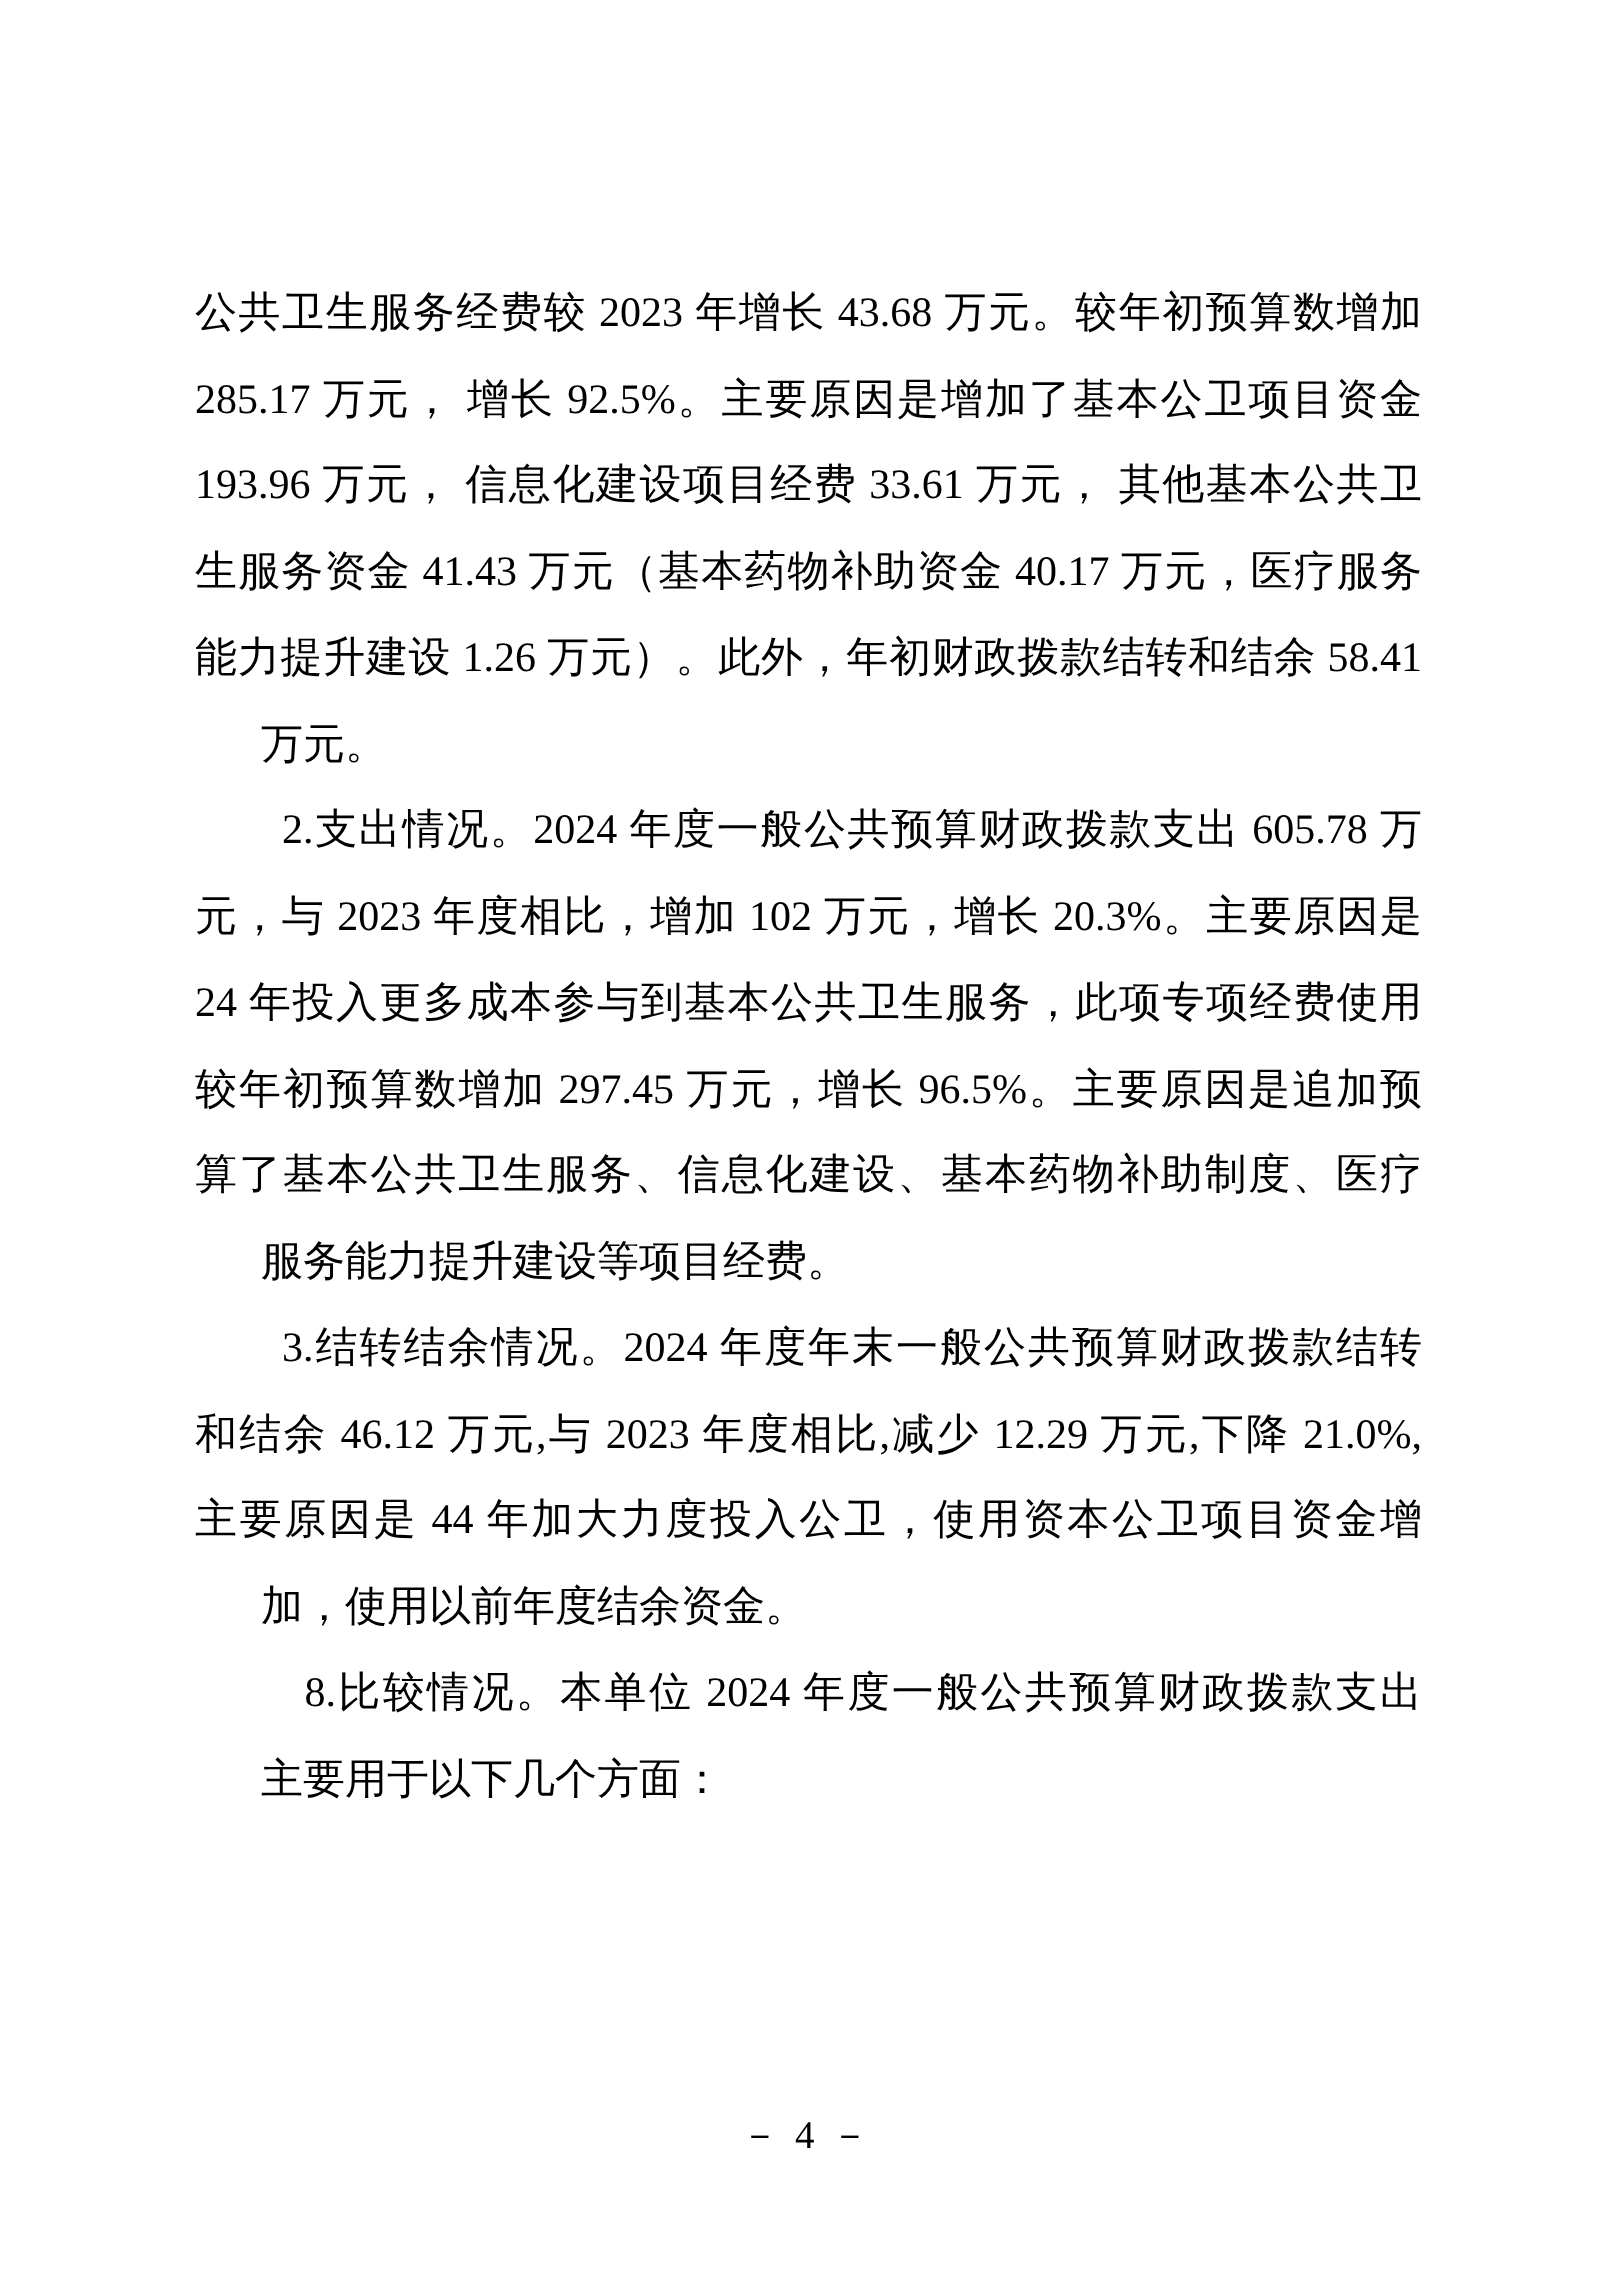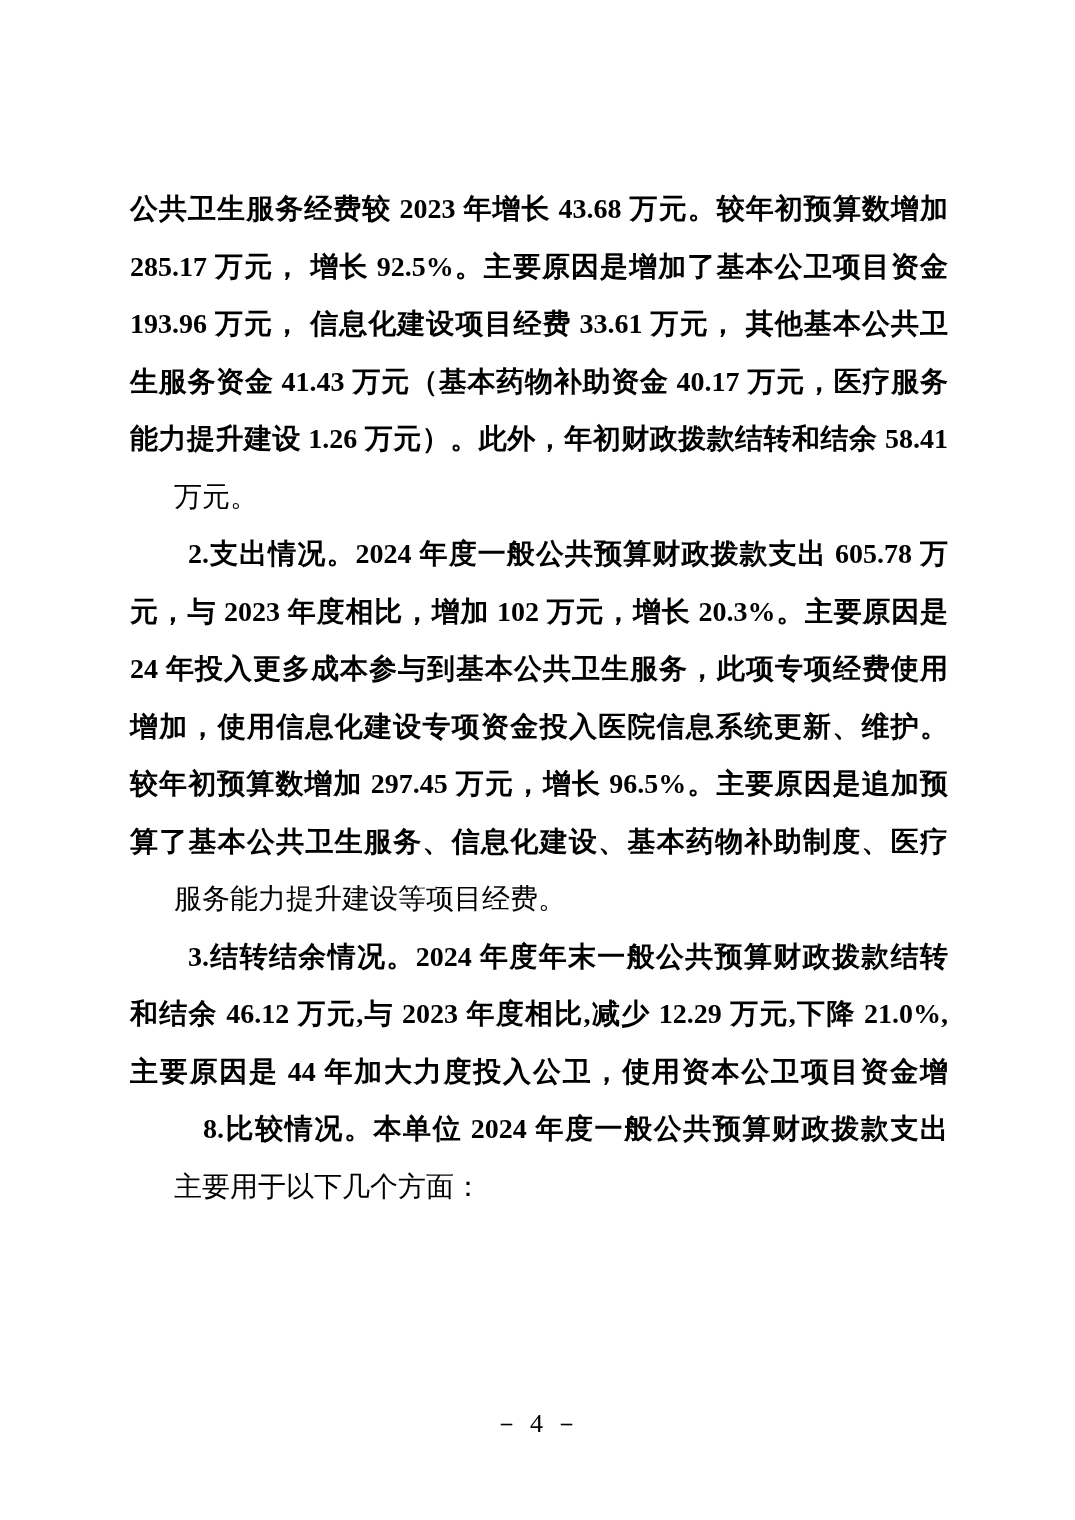--- a/index.html
+++ b/index.html
@@ -26,21 +26,20 @@
   }
   .para { margin: 0; padding: 0; }
   .line {
     white-space: nowrap;
     height: 57.5px;
   }
   
   .j {
     text-align: justify;
     text-align-last: justify;
-    font-weight: bold;
   }
   
   .l {
     text-align: left;
     text-align-last: left;
     margin-left: 44px;
   }
   
   .ind2  { text-indent: 58px; }
   .ind26 { text-indent: 73px; }
@@ -68,30 +67,30 @@
       <div class="line j">193.96 万元， 信息化建设项目经费 33.61 万元， 其他基本公共卫</div>
       <div class="line j">生服务资金 41.43 万元（基本药物补助资金 40.17 万元，医疗服务</div>
       <div class="line j">能力提升建设 1.26 万元）。此外，年初财政拨款结转和结余 58.41</div>
       <div class="line l">万元。</div>
     </div>
 
     <div class="para">
       <div class="line j ind2">2.支出情况。2024 年度一般公共预算财政拨款支出 605.78 万</div>
       <div class="line j">元，与 2023 年度相比，增加 102 万元，增长 20.3%。主要原因是</div>
       <div class="line j">24 年投入更多成本参与到基本公共卫生服务，此项专项经费使用</div>
-      <div class="line j">增加，使用信息化建设专项资金投入医院信息系统更新、维护。</div>
       <div class="line j">较年初预算数增加 297.45 万元，增长 96.5%。主要原因是追加预</div>
       <div class="line j">算了基本公共卫生服务、信息化建设、基本药物补助制度、医疗</div>
       <div class="line l">服务能力提升建设等项目经费。</div>
     </div>
 
     <div class="para">
       <div class="line j ind2">3.结转结余情况。2024 年度年末一般公共预算财政拨款结转</div>
       <div class="line j">和结余 46.12 万元,与 2023 年度相比,减少 12.29 万元,下降 21.0%,</div>
       <div class="line j">主要原因是 44 年加大力度投入公卫，使用资本公卫项目资金增</div>
+      <div class="line l">加，使用以前年度结余资金。</div>
     </div>
 
     <div class="para">
       <div class="line j ind26">8.比较情况。本单位 2024 年度一般公共预算财政拨款支出</div>
       <div class="line l">主要用于以下几个方面：</div>
     </div>
 
   </div>
 
   <div class="footer">－ 4 －</div>

